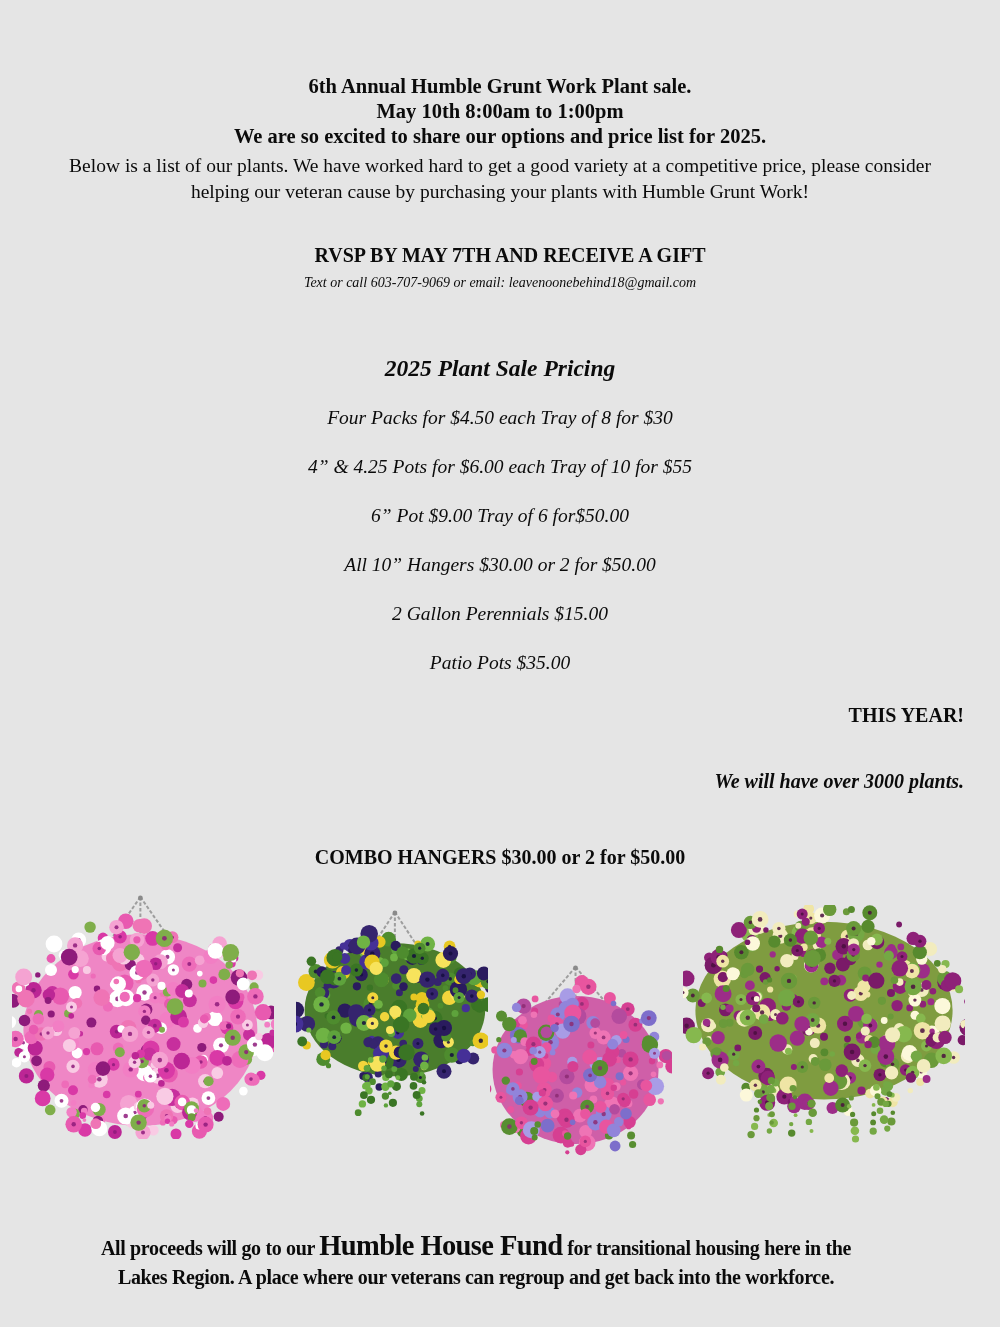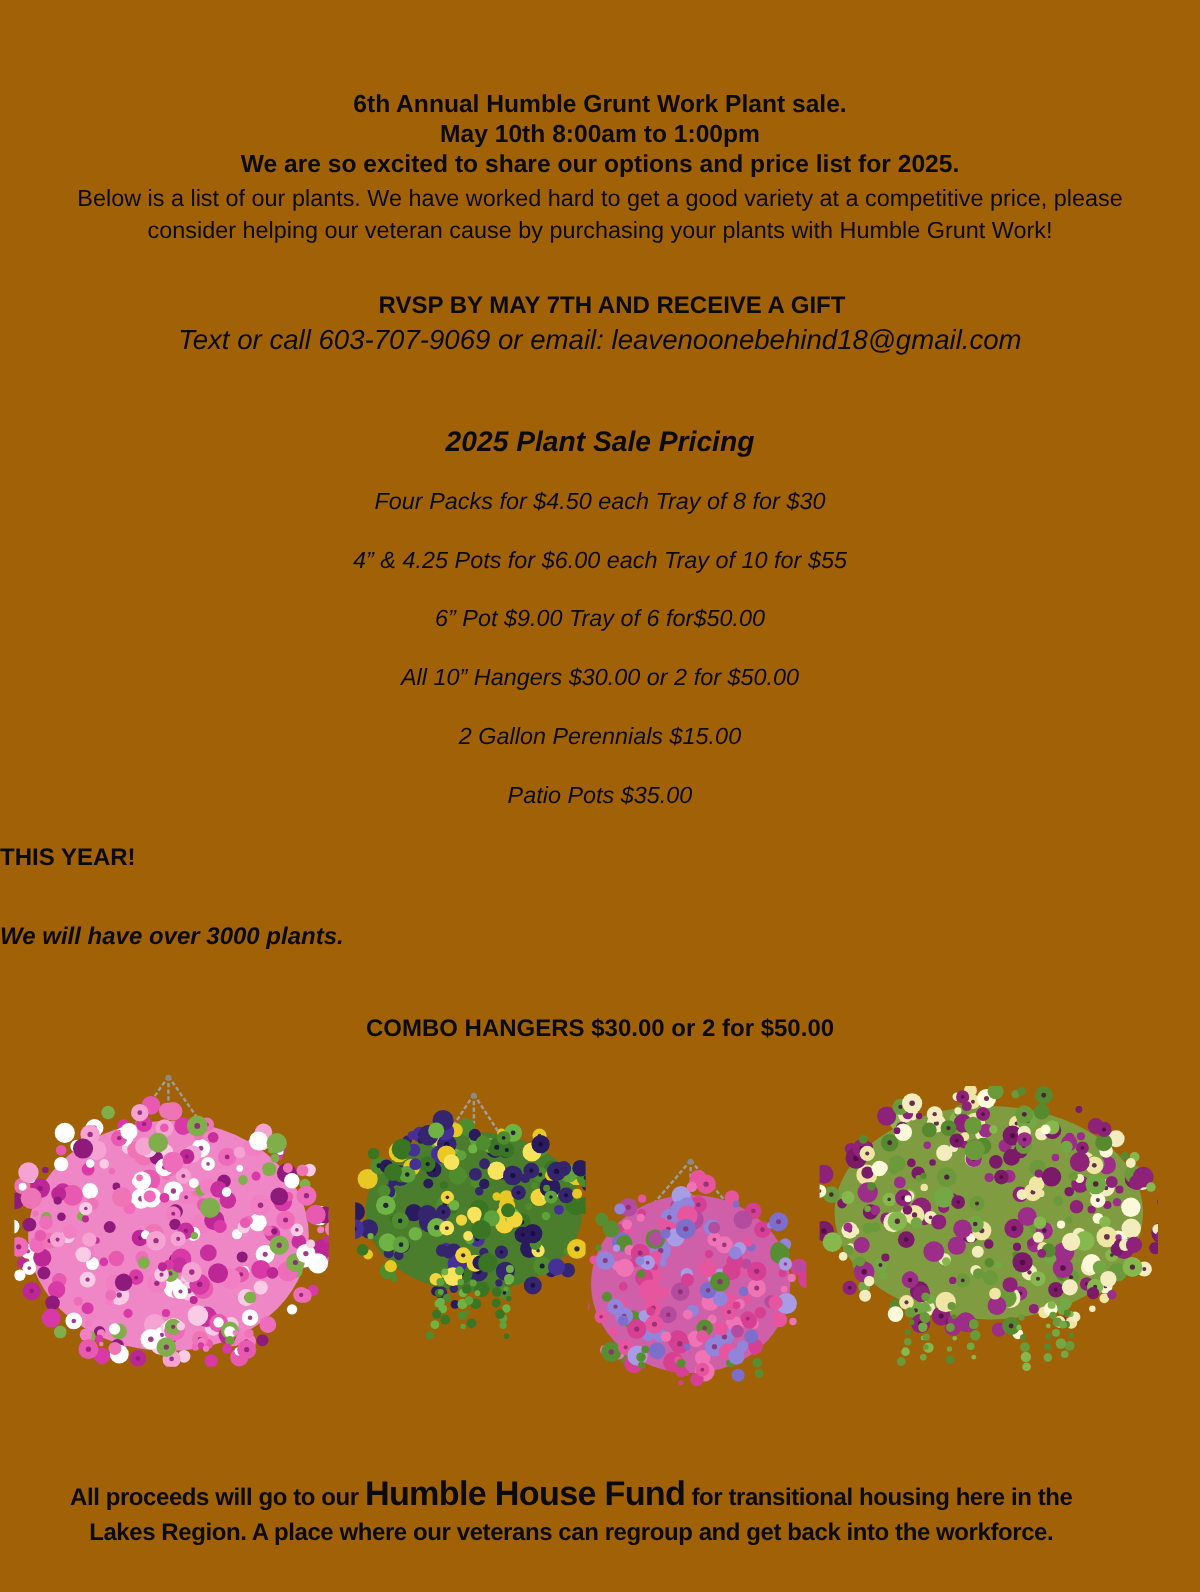--- a/index.html
+++ b/index.html
@@ -1,50 +1,50 @@
 <!DOCTYPE html>
 <html><head>
 <meta charset="utf-8">
 <style>
   html,body{margin:0;padding:0;background:#ffffff;}
   .page{
     position:relative;
     width:1000px;
     height:1327px;
-    background:#a16207;
-    font-family:Liberation Sans, sans-serif;
+    background:#e5e5e5;
+    font-family:Liberation Serif, serif;
     color:#0b0b0b;
     overflow:hidden;
   }
 
   
   .header{position:absolute;top:74px;left:0;width:1000px;text-align:center;}
   .header .hline{font-weight:bold;font-size:20.5px;line-height:25px;}
   .header .intro{
     margin:4px auto 12px auto;width:884px;
     font-size:19.5px;line-height:26px;font-weight:normal;
   }
 
   
   .rsvp{position:absolute;top:243px;left:0;width:1000px;text-align:center;}
   .rsvp .rsvp-head{font-weight:bold;font-size:20px;line-height:24px;margin-left:20px;}
-  .rsvp .rsvp-contact{font-style:italic;font-size:23px;line-height:26px;margin-top:3px;}
+  .rsvp .rsvp-contact{font-style:italic;font-size:14px;line-height:26px;margin-top:3px;}
 
   
   .pricing-title{
     position:absolute;top:355px;left:0;width:1000px;text-align:center;
     font-weight:bold;font-style:italic;font-size:23.5px;line-height:27px;
   }
   .pricing-list{position:absolute;top:408px;left:0;width:1000px;text-align:center;}
   .pricing-list .pitem{
     font-style:italic;font-size:19.5px;line-height:20px;margin-bottom:29px;text-align:center;
   }
 
   
-  .this-year{position:absolute;top:702px;left:0;width:964px;text-align:left;}
+  .this-year{position:absolute;top:702px;left:0;width:964px;text-align:right;}
   .this-year .ty1{font-weight:bold;font-size:20px;line-height:26px;}
   .this-year .ty2{font-weight:bold;font-style:italic;font-size:20px;line-height:27px;margin-top:40px;}
 
   
   .combo{
     position:absolute;top:845px;left:0;width:1000px;text-align:center;
     font-weight:bold;font-size:20px;line-height:24px;
   }
 
   

